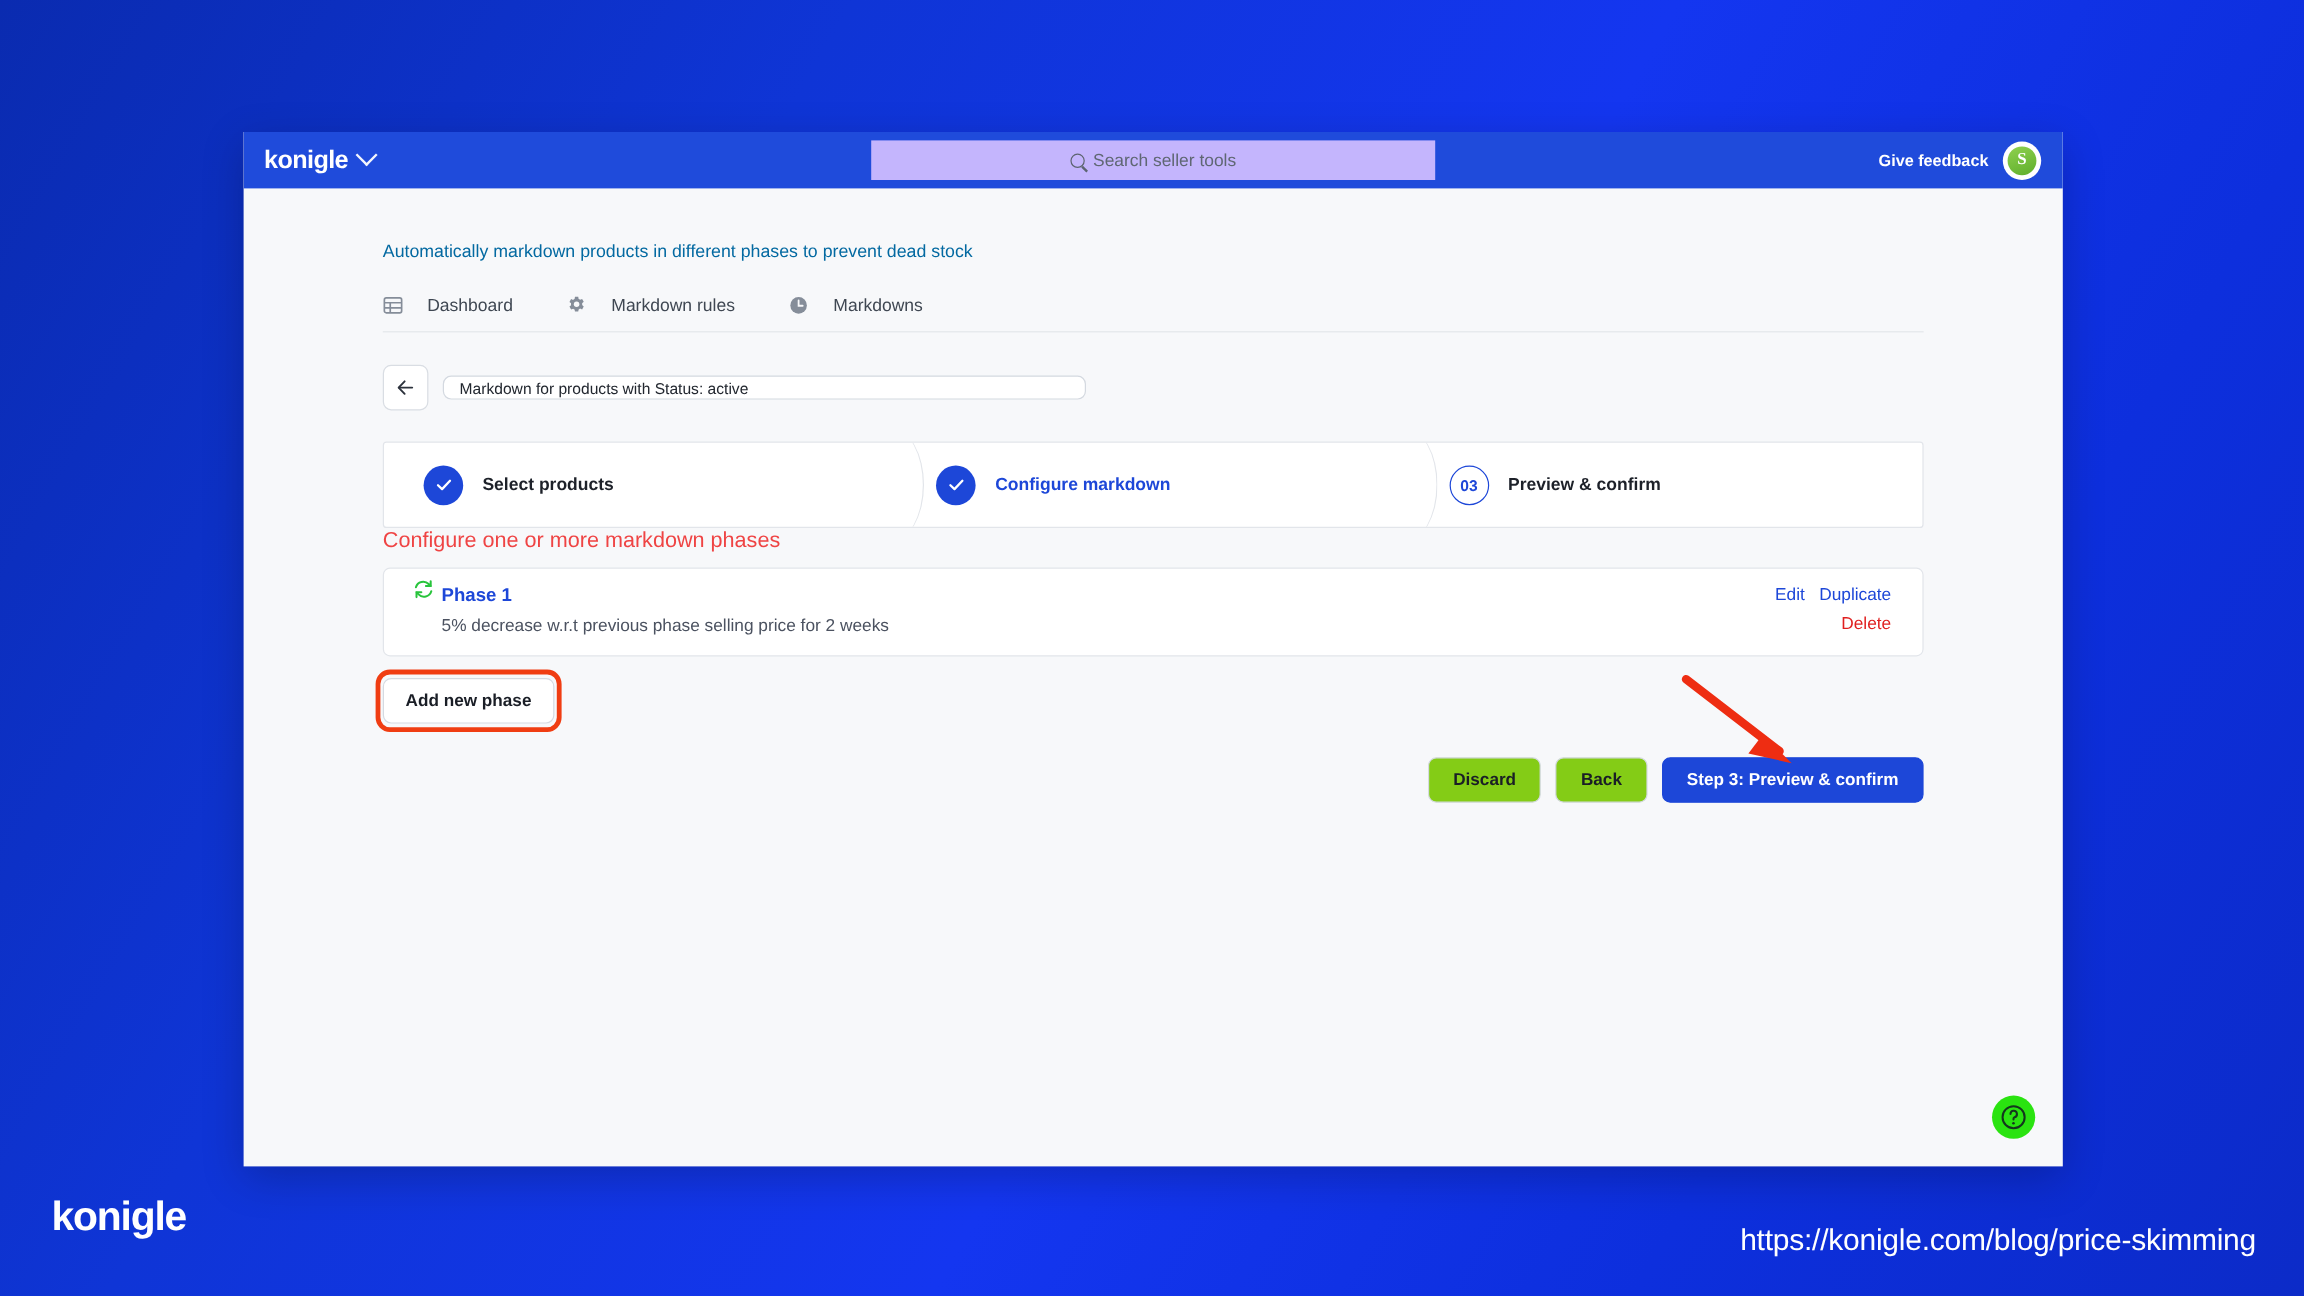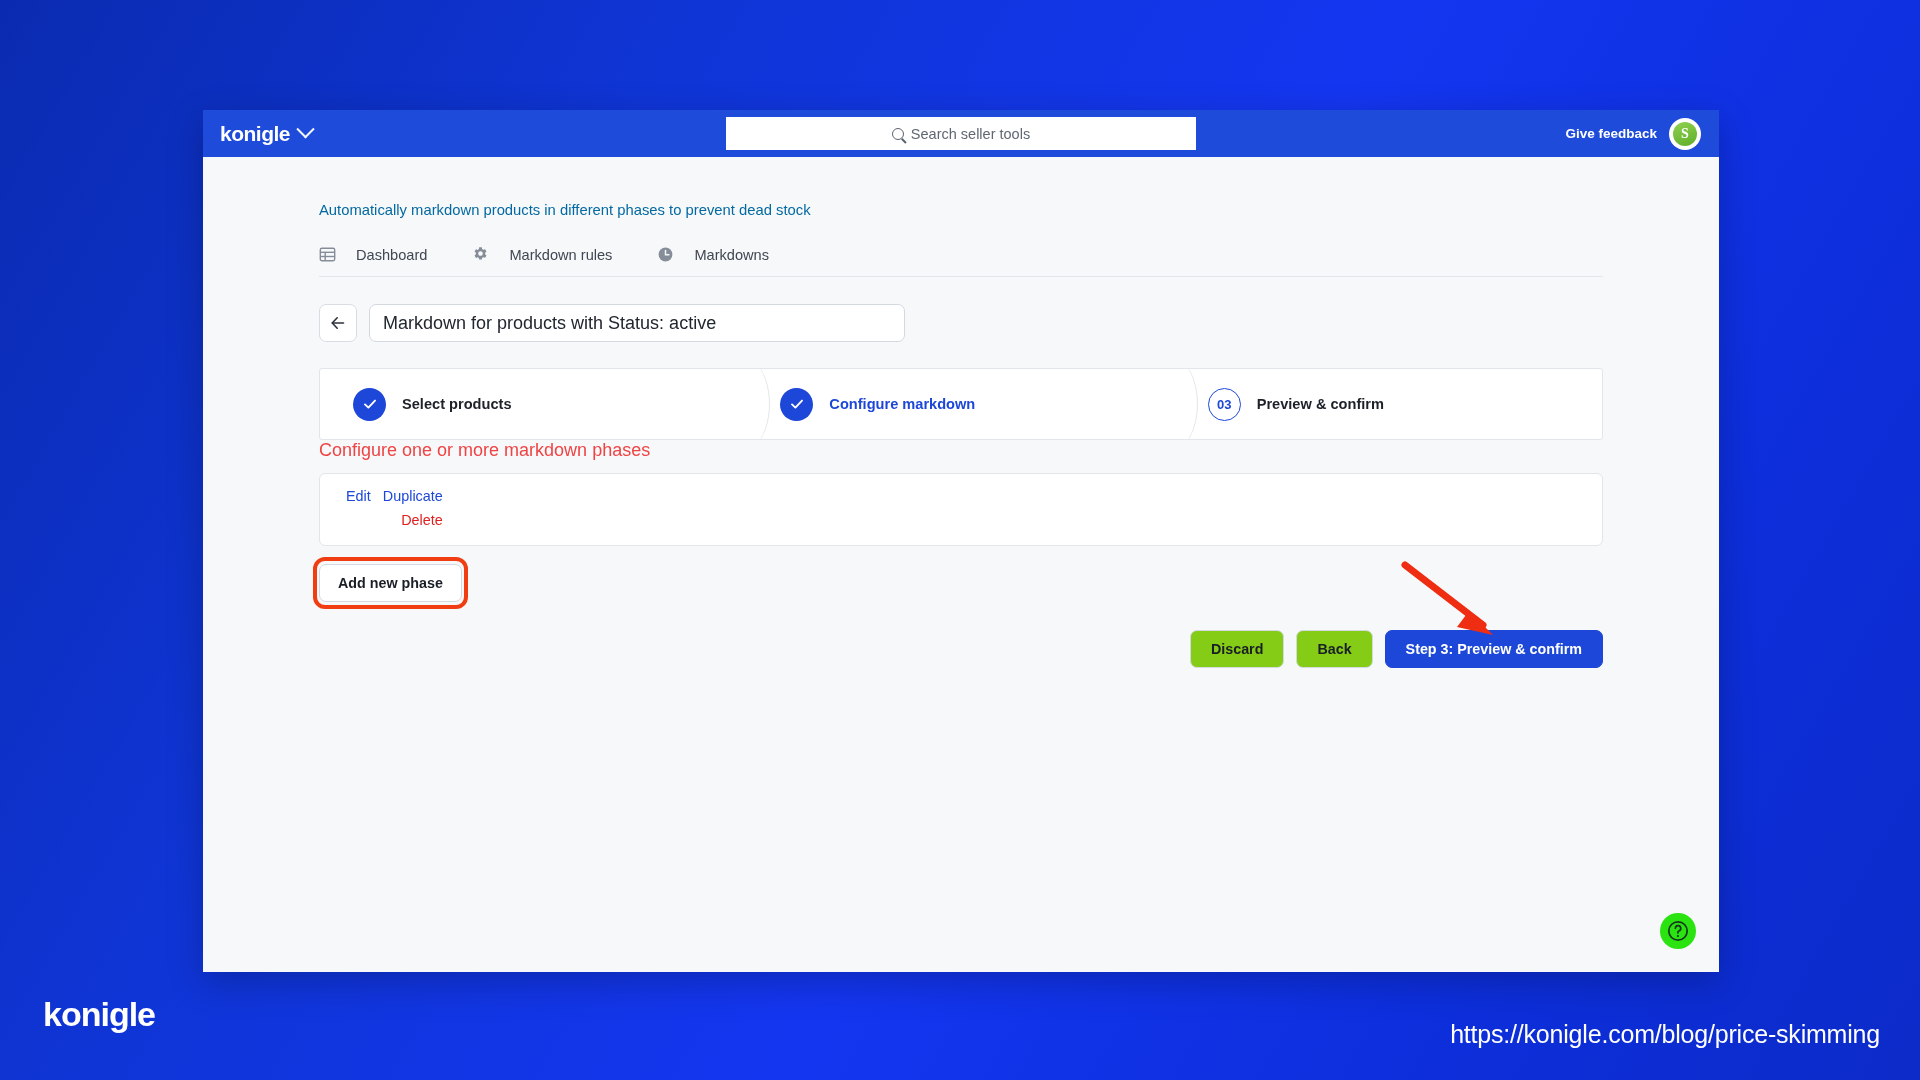--- a/index.html
+++ b/index.html
@@ -40,21 +40,21 @@
   }
   #brand .chev {
     width: 13px; height: 13px;
     border-right: 2px solid #fff; border-bottom: 2px solid #fff;
     transform: rotate(45deg) translate(-3px,-3px);
     opacity: .95;
   }
   #search-box {
     position: absolute; left: 50%; transform: translateX(-50%);
     width: 470px; height: 33px;
-    background: #ffffff;
+    background: #c4b5fd;
     display: flex; align-items: center; justify-content: center;
     gap: 7px;
   }
   #search-box .mag {
     width: 12px; height: 12px; border: 1.6px solid #5c6470;
     border-radius: 50%; position: relative; flex: none;
   }
   #search-box .mag::after {
     content: ""; position: absolute; right: -4px; bottom: -3px;
     width: 6px; height: 1.6px; background: #5c6470;
@@ -114,24 +114,24 @@
     display: flex; align-items: center; gap: 12px;
   }
   #back-btn {
     width: 38px; height: 38px; border-radius: 7px;
     background: #fff; border: 1px solid #d9dde3;
     display: flex; align-items: center; justify-content: center;
     cursor: pointer;
   }
   #back-btn svg { display: block; }
   #name-field {
-    flex: none; width: 536px; height: 38px;
+    flex: none; width: 536px; height: 20px;
     background: #fff; border: 1px solid #d4d9e0; border-radius: 7px;
     display: flex; align-items: center; padding: 0 13px;
-    font-size: 18px; color: #22272f;
+    font-size: 13px; color: #22272f;
   }
 
   
   #stepper {
     margin-top: 26px;
     height: 72px;
     background: #fff; border: 1px solid #e2e5ea; border-radius: 3px;
     display: flex; align-items: stretch;
     position: relative; overflow: hidden; justify-content: flex-end;
   }
@@ -339,20 +339,32 @@
         <div class="step">
           <span class="step-circle pending">03</span>
           <span class="step-label">Preview &amp; confirm</span>
         </div>
       </div>
 
       
       <div id="phases-heading">Configure one or more markdown phases</div>
 
       <div id="phase-card">
+        <div class="phase-left">
+          <span class="phase-sync-icon">
+            <svg width="18" height="18" viewBox="0 0 18 18" fill="none" stroke="#28c43c" stroke-width="1.7" stroke-linecap="round">
+              <path d="M2.6 7.3a6.3 6.3 0 0 1 10.6-2.6l1.5 1.5"></path>
+              <polyline points="14.9,2.4 14.9,6.4 10.9,6.4"></polyline>
+              <path d="M15.4 10.7a6.3 6.3 0 0 1-10.6 2.6L3.3 11.8"></path>
+              <polyline points="3.1,15.6 3.1,11.6 7.1,11.6"></polyline>
+            </svg>
+          </span>
+          <div class="phase-name">Phase 1</div>
+          <div class="phase-desc">5% decrease w.r.t previous phase selling price for 2 weeks</div>
+        </div>
         <div class="phase-right">
           <div class="phase-actions-top">
             <span class="link-blue">Edit</span>
             <span class="link-blue">Duplicate</span>
           </div>
           <span class="link-red">Delete</span>
         </div>
       </div>
 
       

